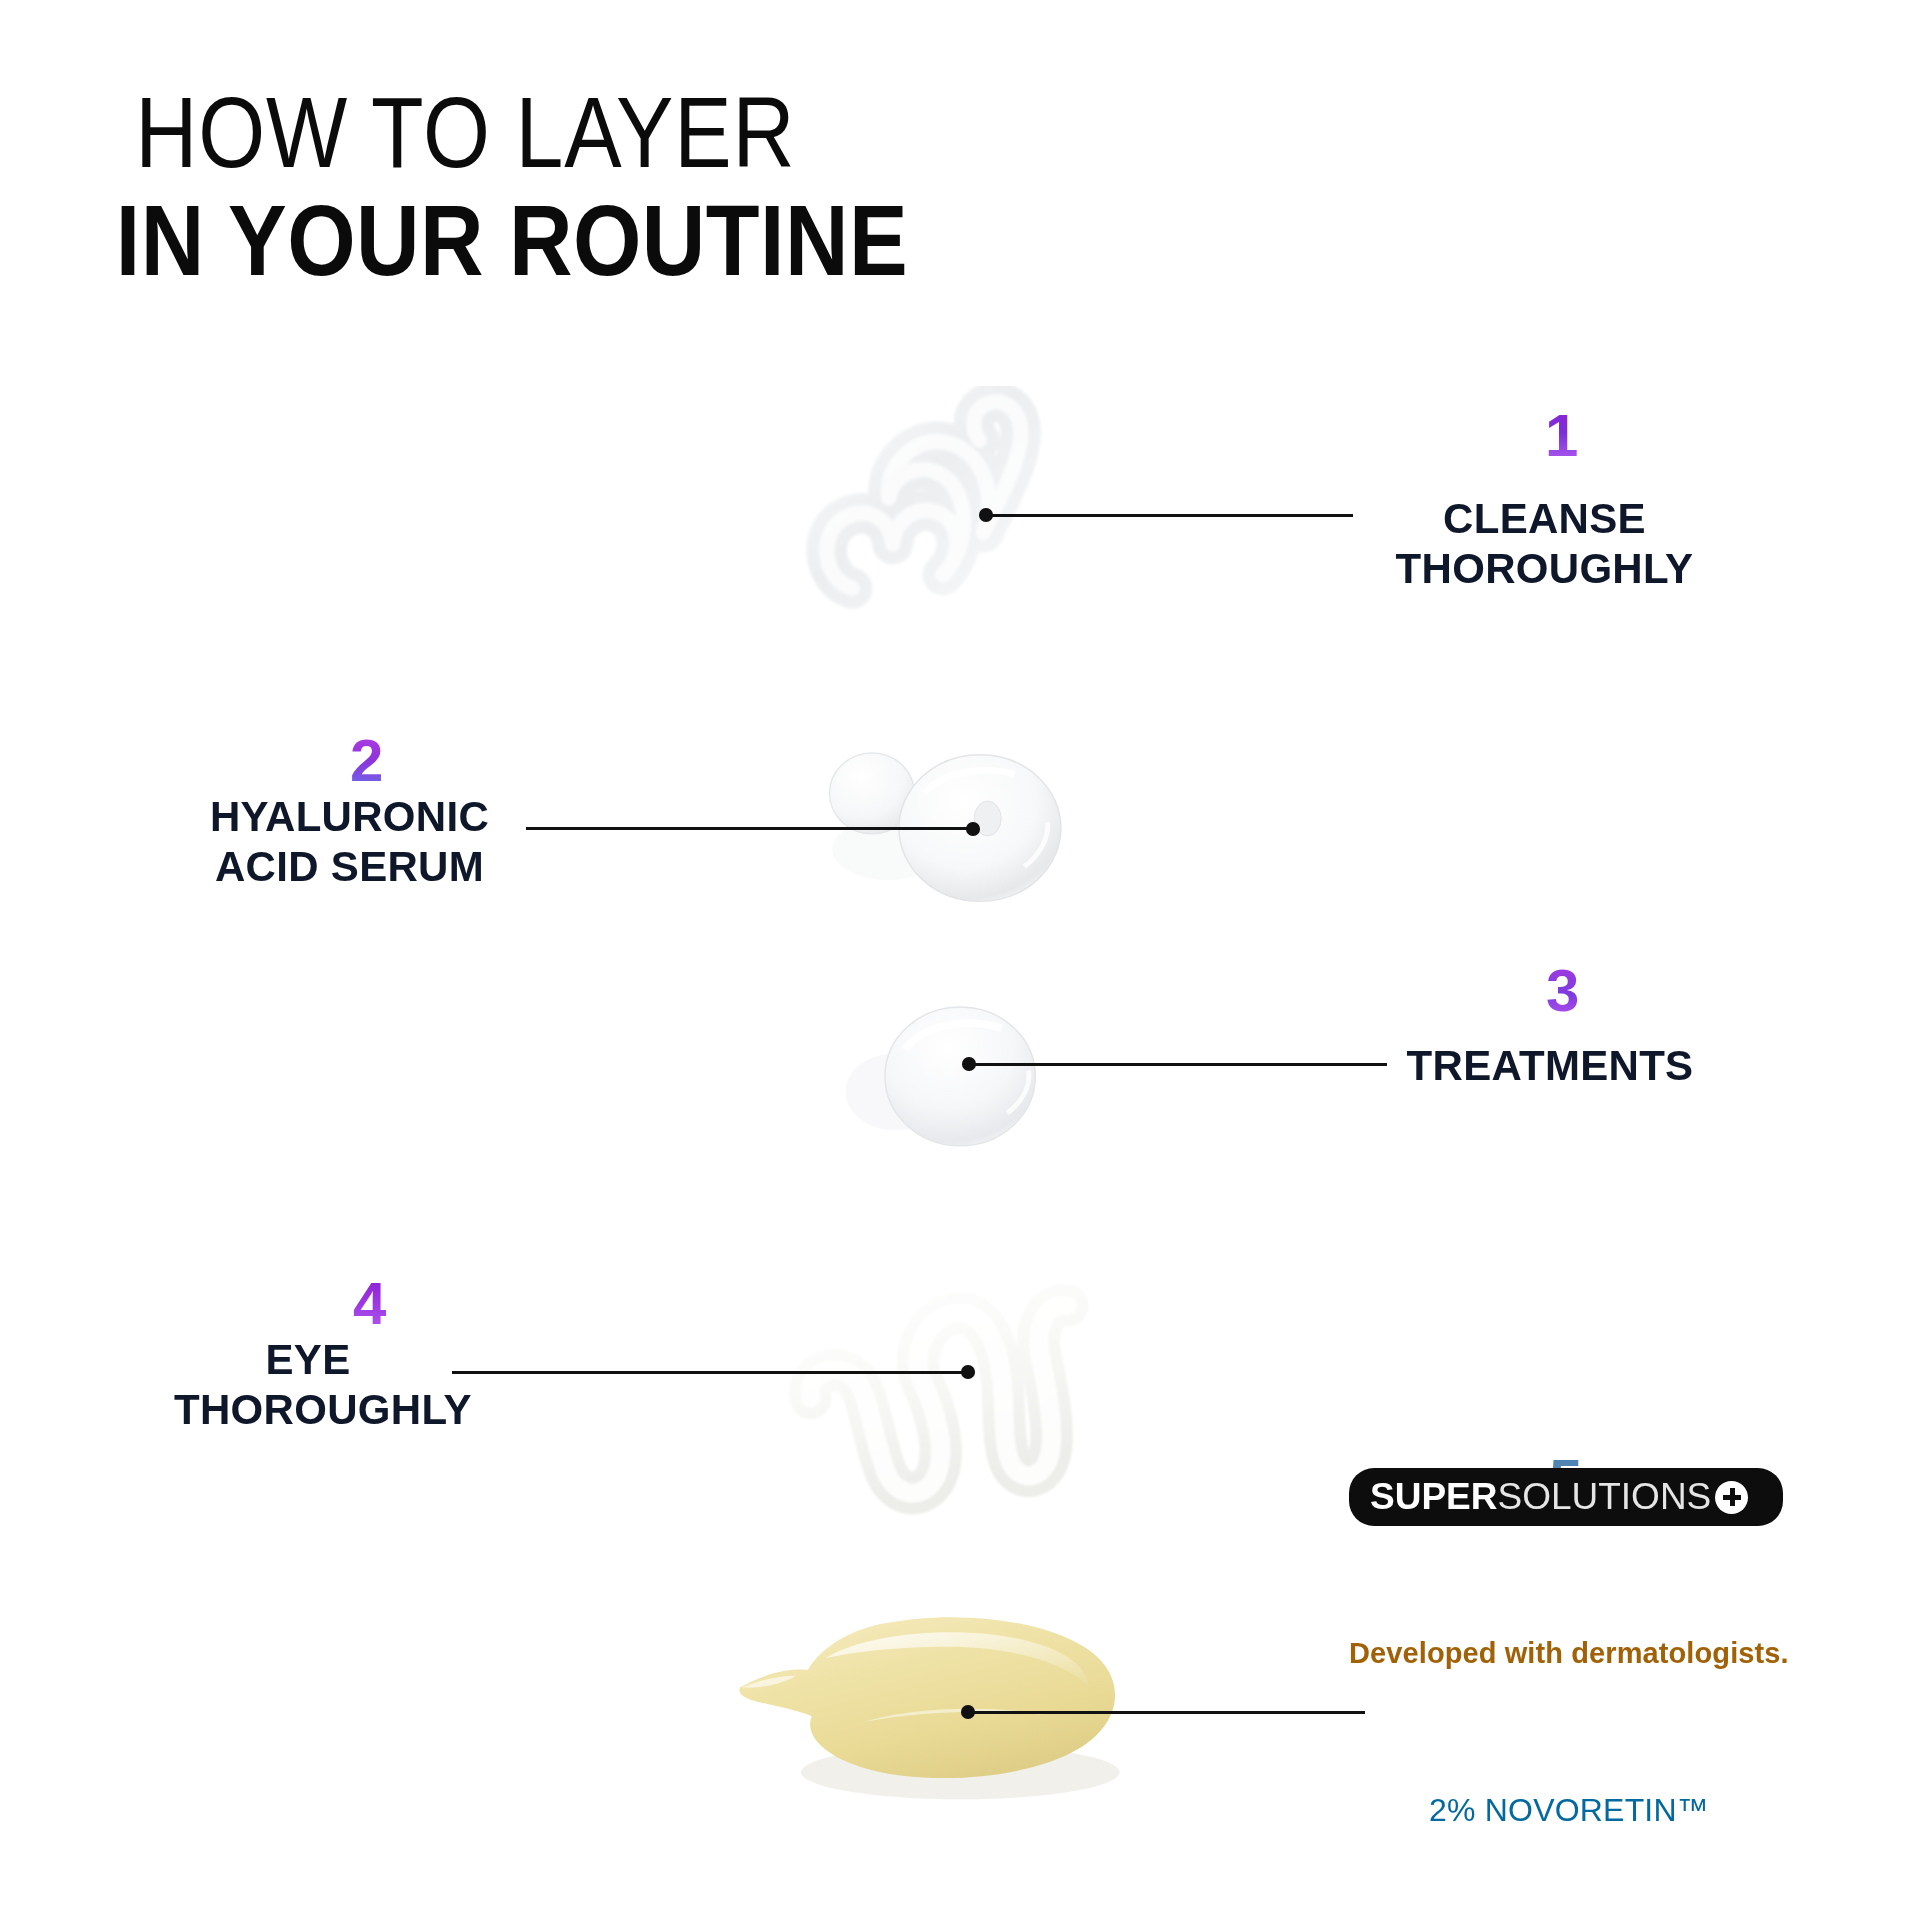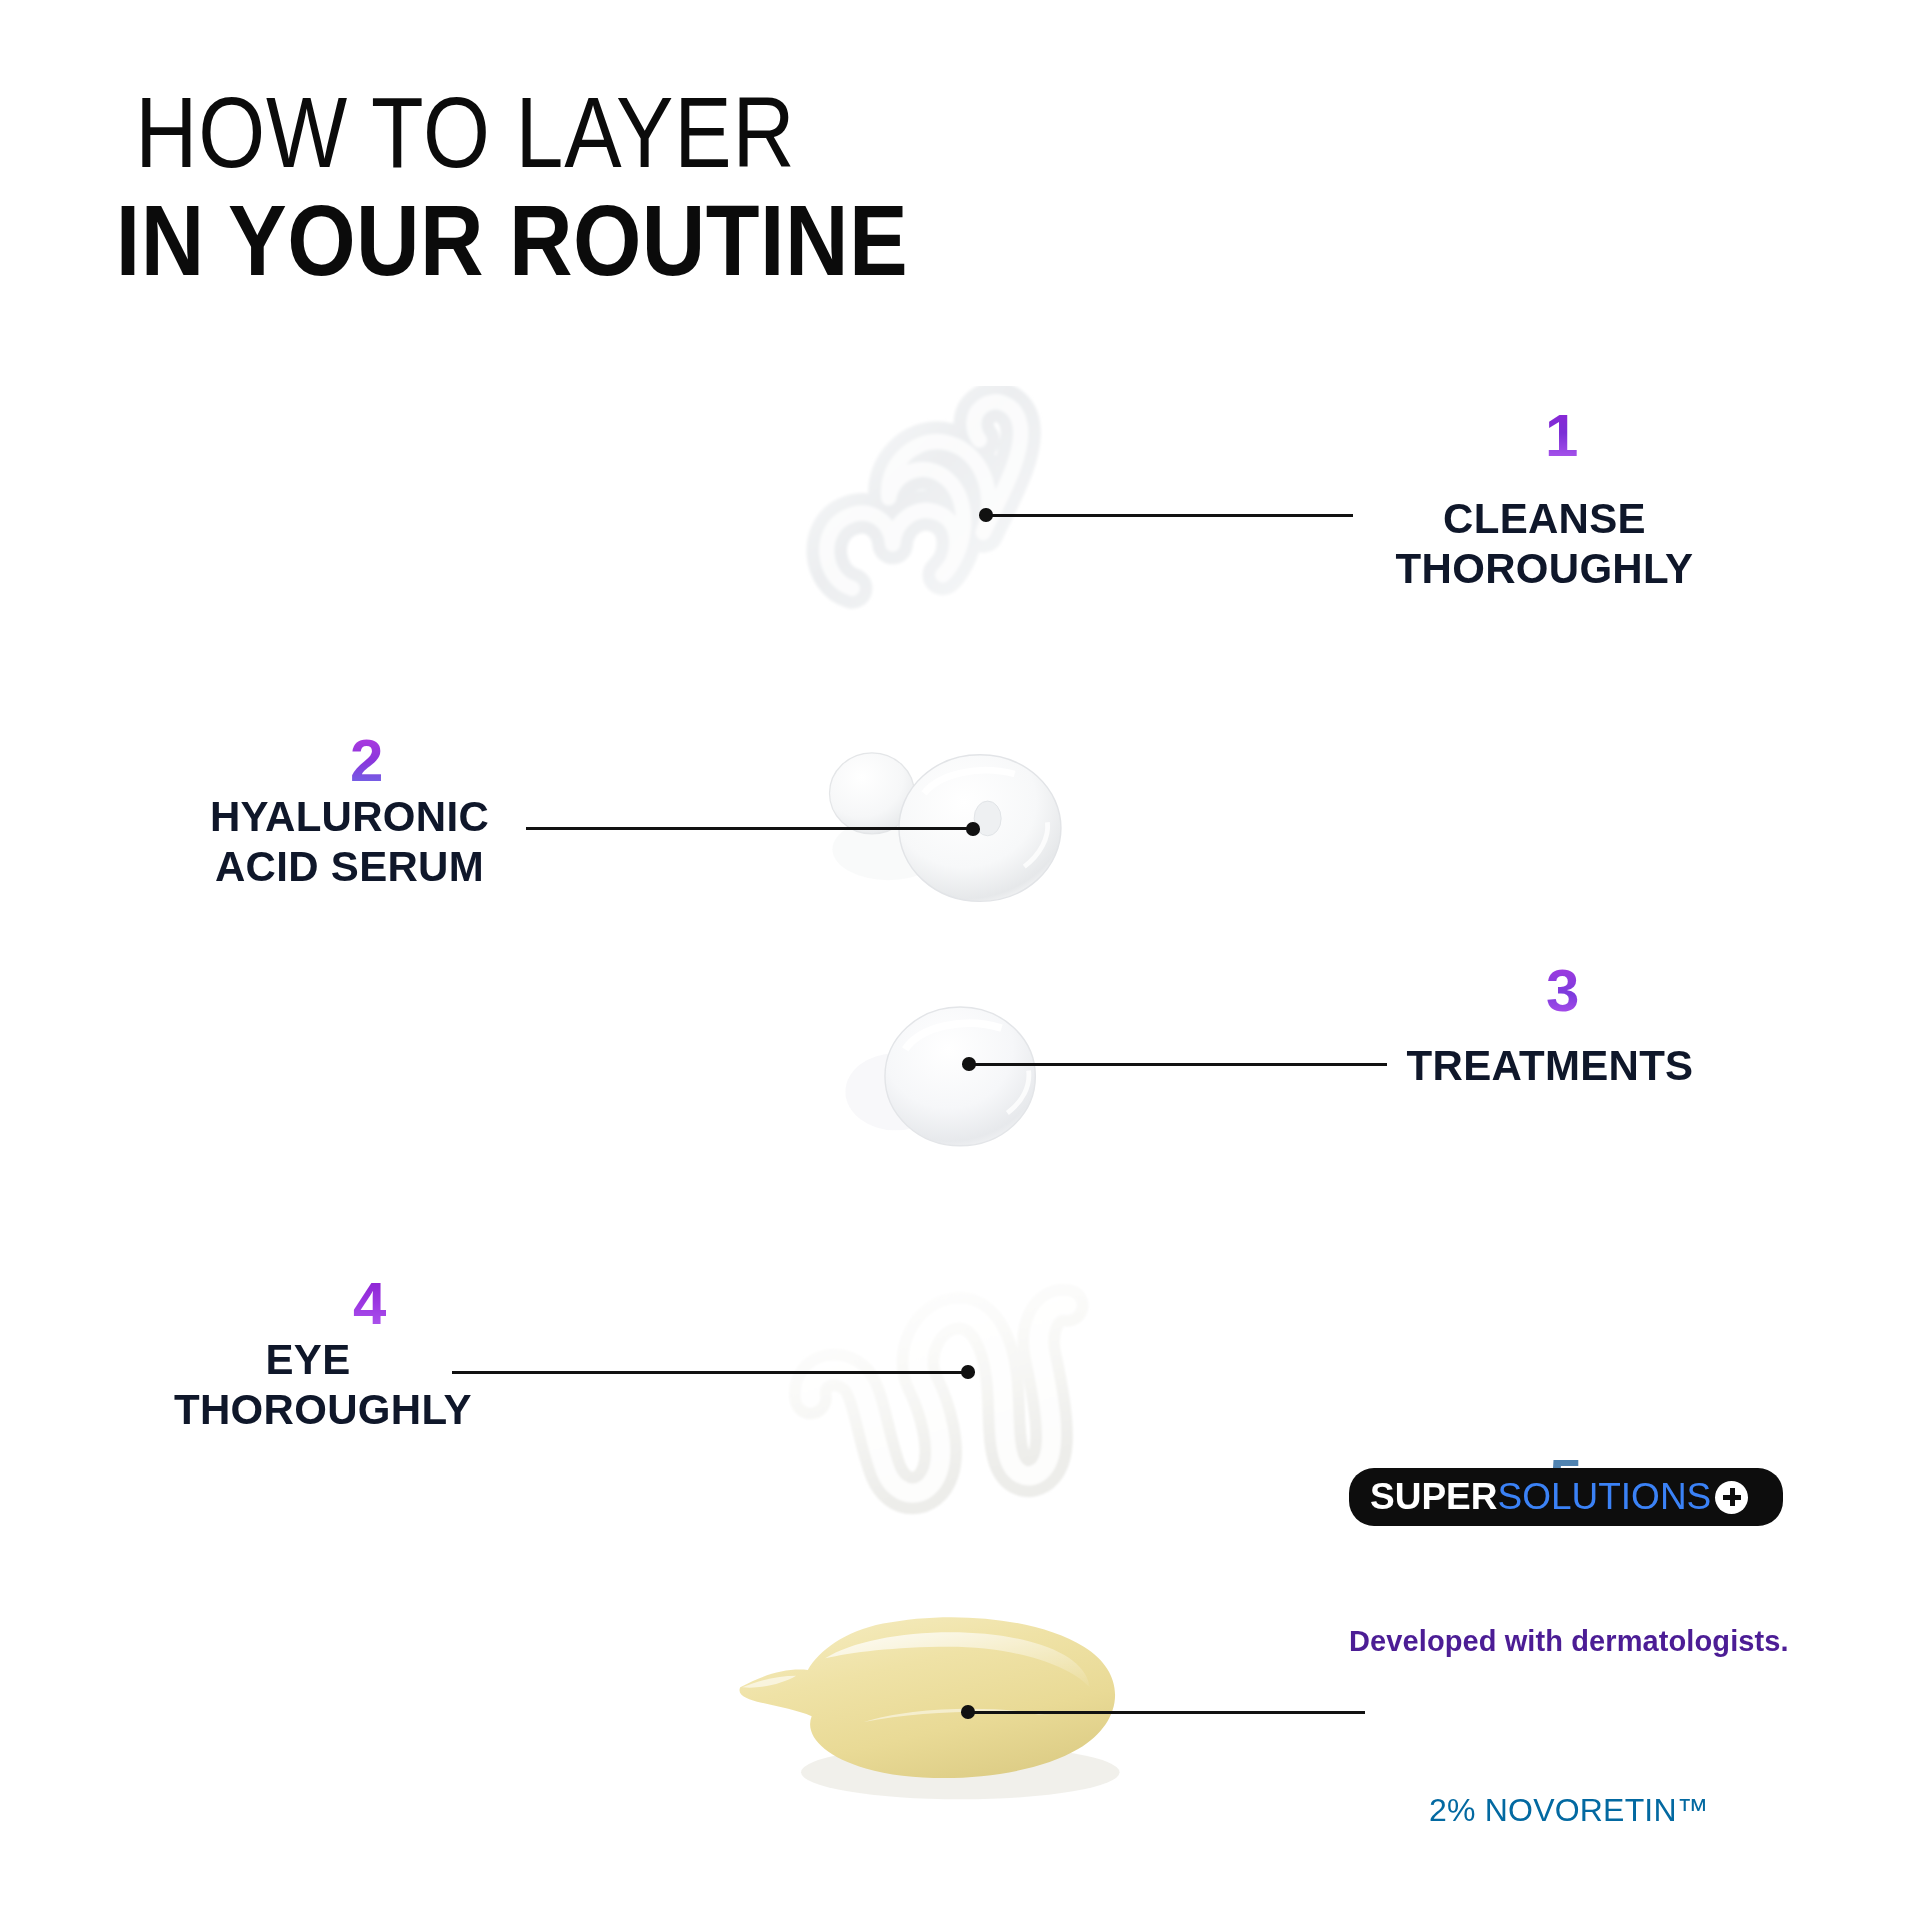--- a/index.html
+++ b/index.html
@@ -136,21 +136,21 @@
     font-weight: 700;
     font-size: 37px;
     letter-spacing: 0px;
     color: #ffffff;
   }
   .badge-solutions {
     font-family: "Liberation Sans", sans-serif;
     font-weight: 300;
     font-size: 37px;
     letter-spacing: 0px;
-    color: #3b82f6;
+    color: #e5e5e5;
   }
   .badge-plus {
     width: 33px;
     height: 33px;
     border-radius: 50%;
     background: #ffffff;
     margin-left: 3.9px;
     position: relative;
     flex: 0 0 auto;
   }
@@ -165,23 +165,24 @@
   }
   .badge-plus::after {
     top: 7.7px; bottom: 7.7px; left: 14.5px; width: 4.8px;
   }
   .badge-tagline {
     position: absolute;
     font-family: "Liberation Sans", sans-serif;
     font-weight: 700;
     font-size: 29px;
     letter-spacing: 0.1px;
-    color: #4c1d95;
+    color: #a16207;
     text-align: center;
     white-space: nowrap;
+    margin-top: 12px;
   }
 
   
   .swatch { position: absolute; }
   .swatch svg { display: block; }
 </style>
 </head>
 <body>
 
 <div id="page">

